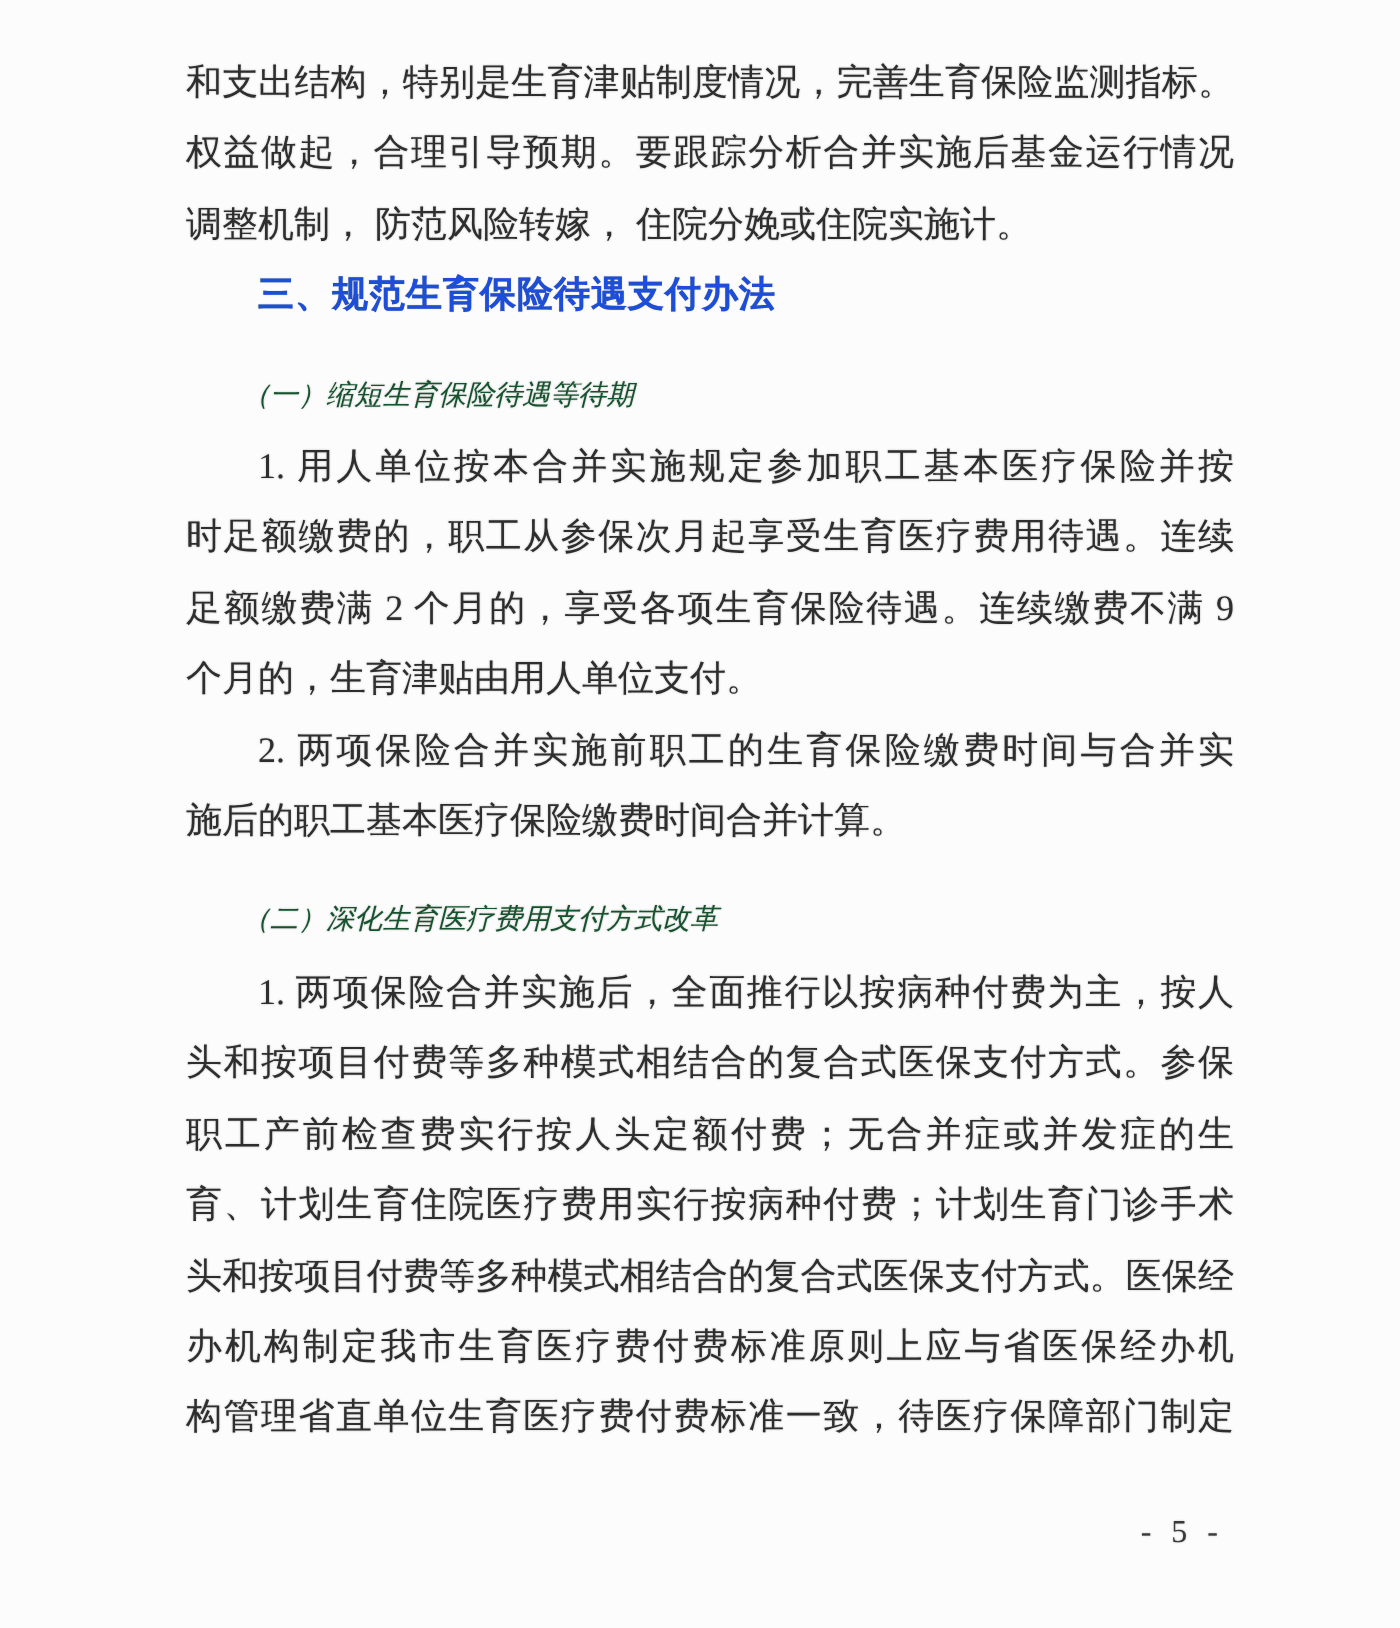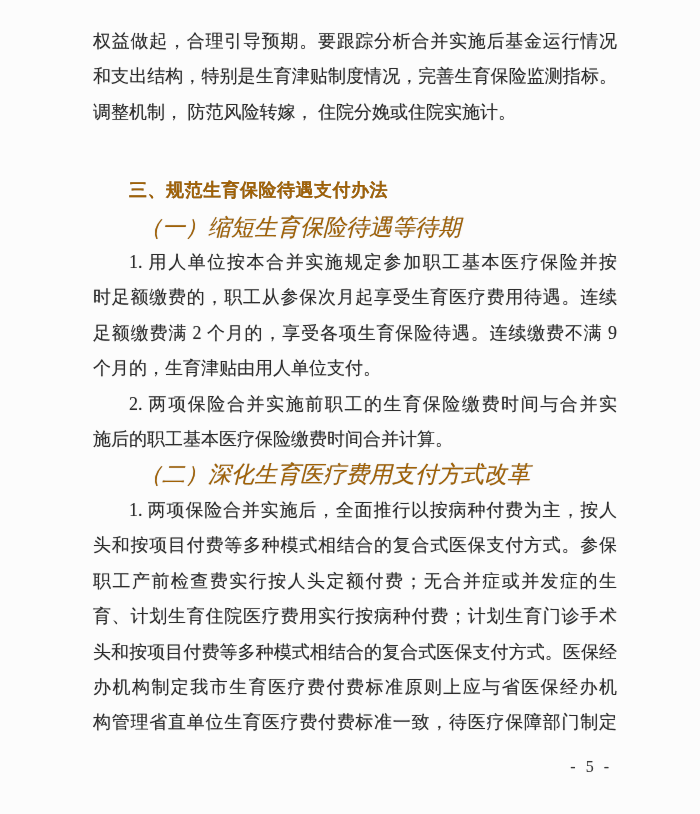--- a/index.html
+++ b/index.html
@@ -32,50 +32,50 @@
     word-break: break-all;
     text-shadow: 0 0 1px rgba(80,80,80,0.45);
   }
   .line.justify {
     text-align-last: justify;
   }
   .line.indent {
     text-indent: 2em;
   }
   .line.heading {
-    font-family: Liberation Mono, monospace;
+    font-family: Liberation Sans, sans-serif;
     font-weight: 700;
-    color: #a16207;
+    color: #1d4ed8;
     text-shadow: 0 0 0.5px rgba(40,40,40,0.5);
     letter-spacing: 0.5px;
-    margin-top: 44px;
   }
   .line.subheading {
     font-style: italic;
-    font-size: 23px;
-    color: #a16207;
+    font-size: 14px;
+    color: #14532d;
+    margin-top: 15px;
   }
   .page-number {
     position: absolute;
     top: 758px;
     right: 88px;
     font-family: "Liberation Serif", "DejaVu Serif", serif;
     font-size: 16px;
     color: #3a3a3a;
     letter-spacing: 3px;
     text-shadow: 0 0 1px rgba(90,90,90,0.4);
   }
 </style>
 </head>
 <body>
 
 <div class="page">
   <div class="content">
+      <div class="line body justify">和支出结构，特别是生育津贴制度情况，完善生育保险监测指标。</div>
       <div class="line body justify">权益做起，合理引导预期。要跟踪分析合并实施后基金运行情况</div>
-      <div class="line body justify">和支出结构，特别是生育津贴制度情况，完善生育保险监测指标。</div>
       <div class="line body">调整机制， 防范风险转嫁， 住院分娩或住院实施计。</div>
       <div class="line heading indent">三、规范生育保险待遇支付办法</div>
       <div class="line subheading indent">（一）缩短生育保险待遇等待期</div>
       <div class="line body indent justify">1. 用人单位按本合并实施规定参加职工基本医疗保险并按</div>
       <div class="line body justify">时足额缴费的，职工从参保次月起享受生育医疗费用待遇。连续</div>
       <div class="line body justify">足额缴费满 2 个月的，享受各项生育保险待遇。连续缴费不满 9</div>
       <div class="line body">个月的，生育津贴由用人单位支付。</div>
       <div class="line body indent justify">2. 两项保险合并实施前职工的生育保险缴费时间与合并实</div>
       <div class="line body">施后的职工基本医疗保险缴费时间合并计算。</div>
       <div class="line subheading indent">（二）深化生育医疗费用支付方式改革</div>

